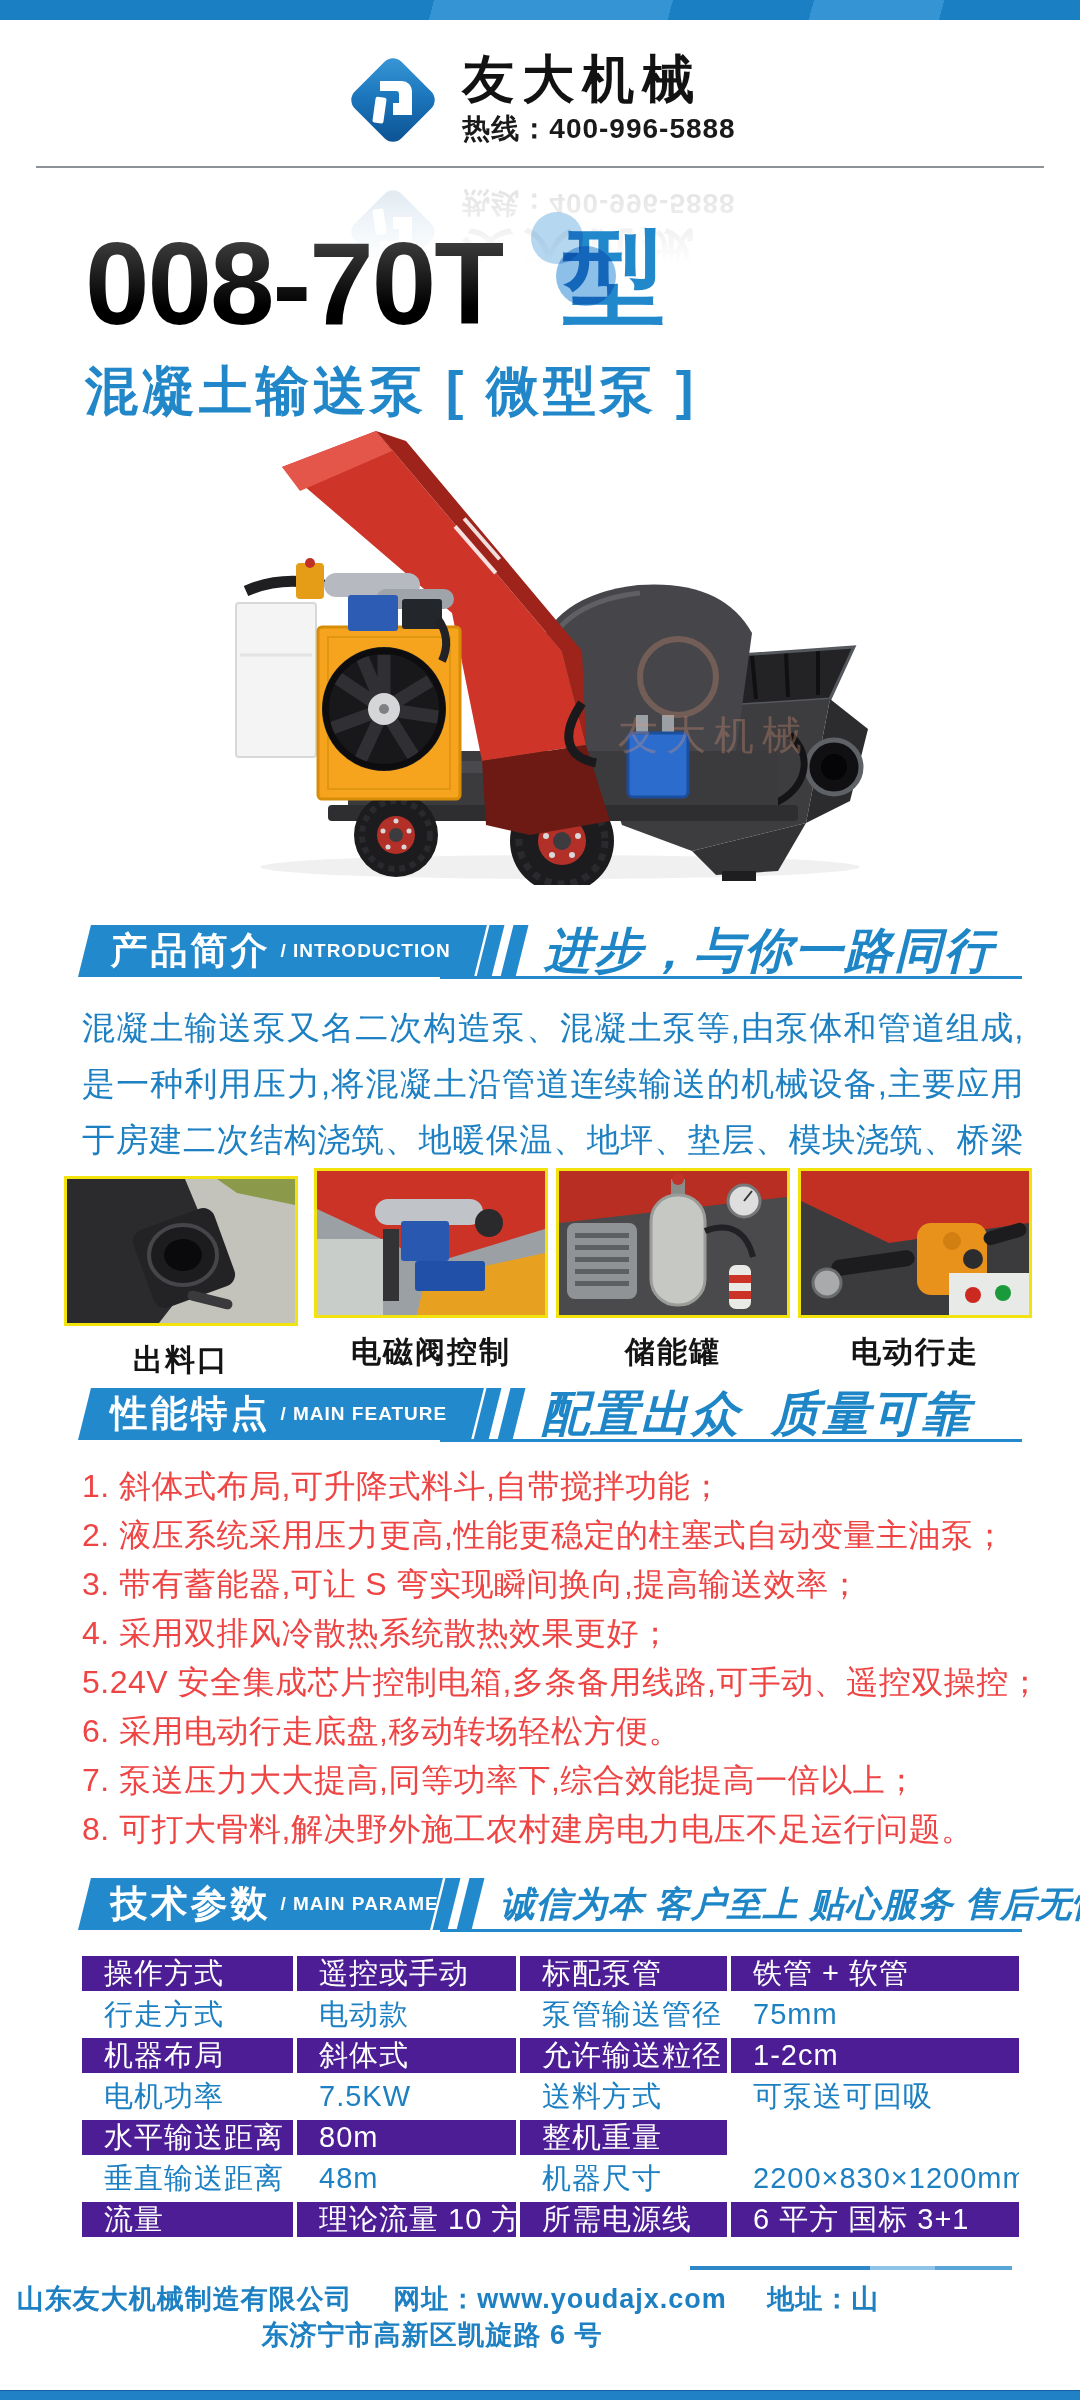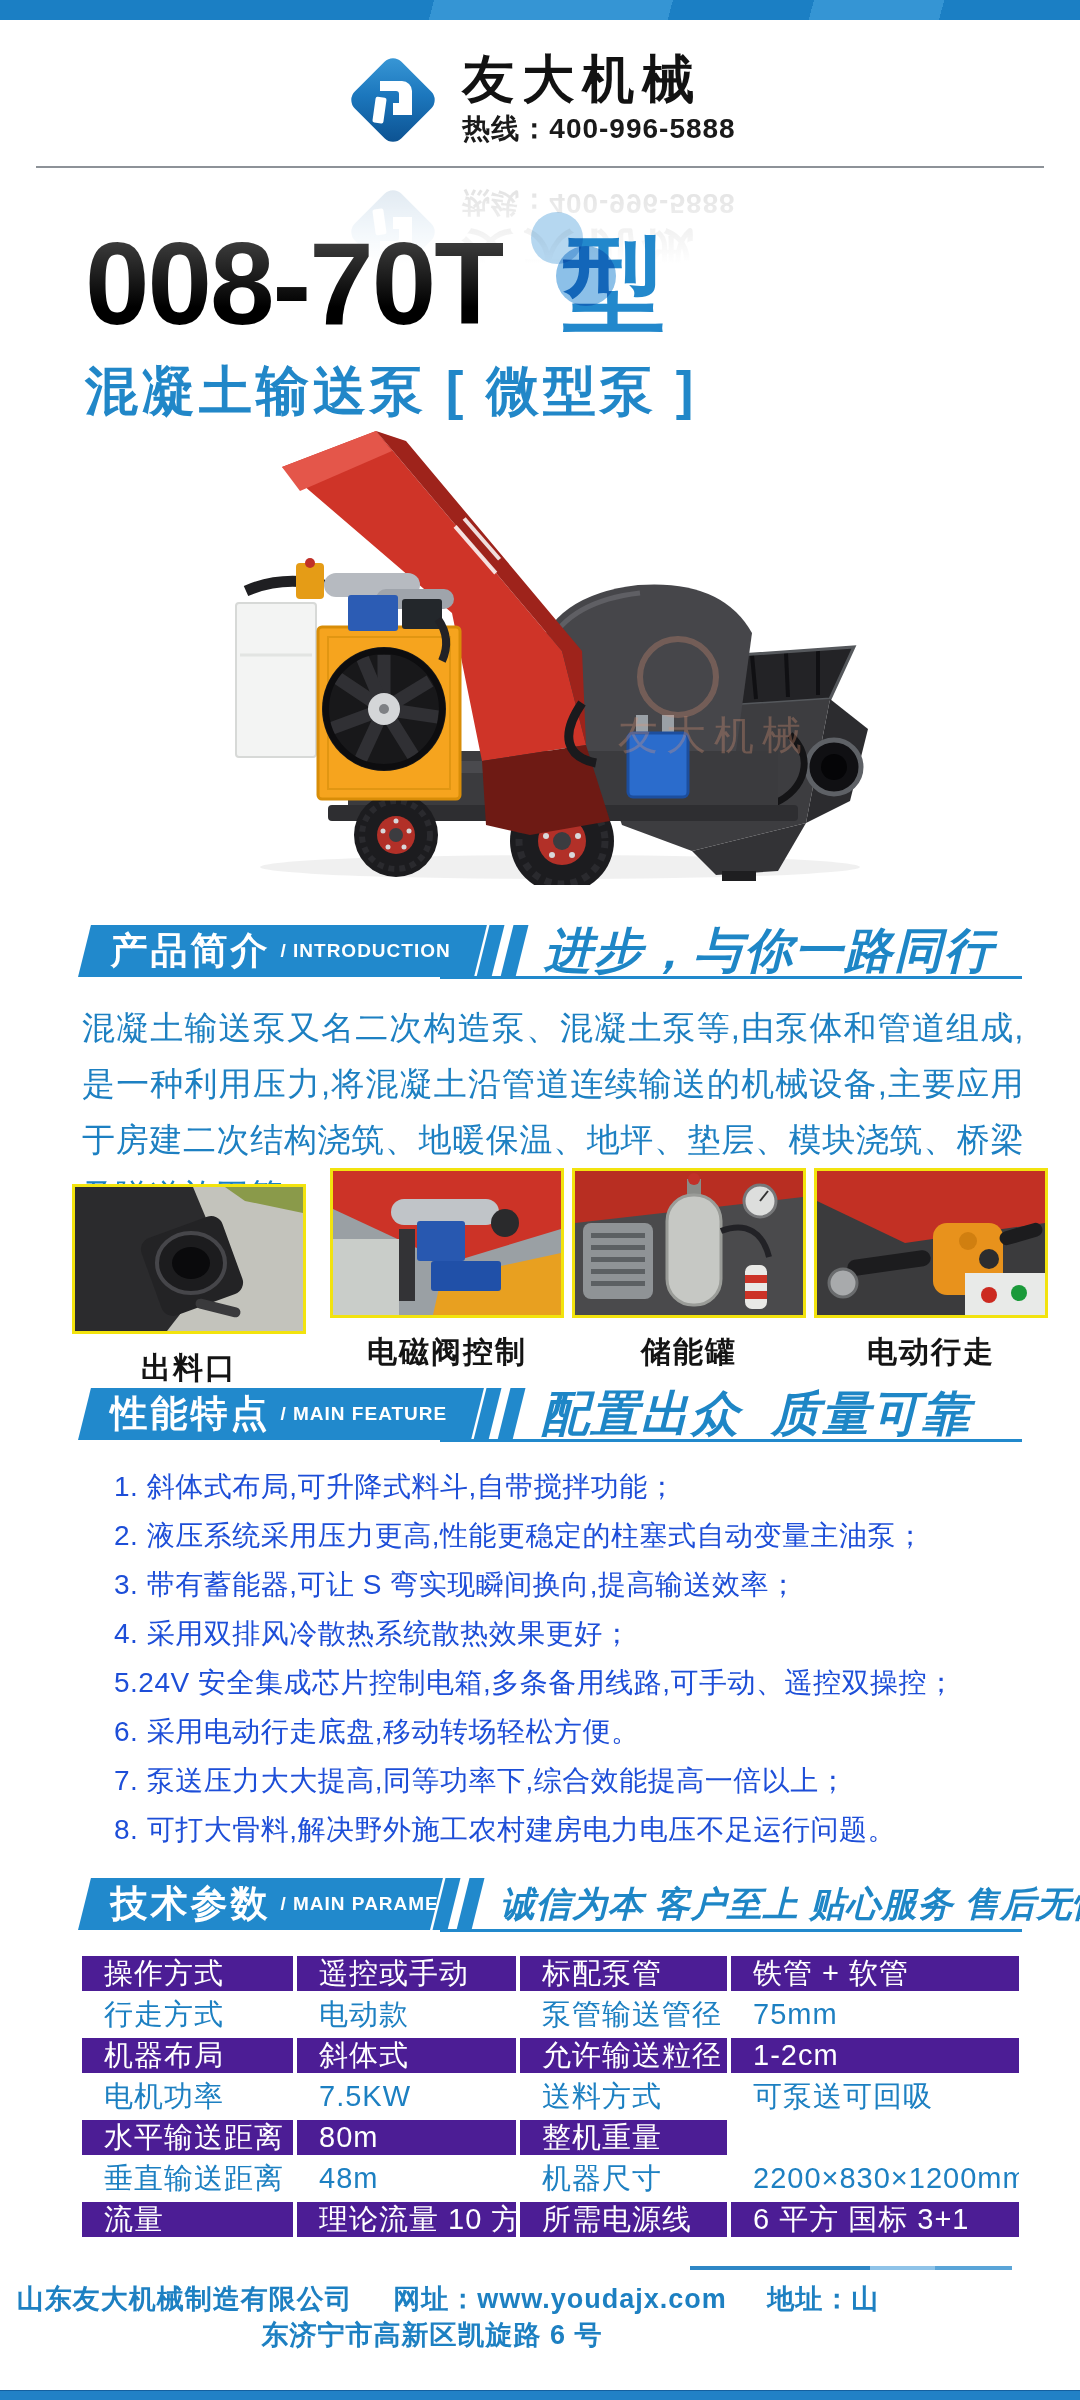--- a/index.html
+++ b/index.html
@@ -24,21 +24,21 @@
   .diamond svg{position:absolute;inset:0;transform:rotate(-45deg);}
   .brand-col{display:flex;flex-direction:column;justify-content:center;}
   .brand-name{font-size:52px;font-weight:800;color:#121212;letter-spacing:8px;line-height:1.05;}
   .brand-hotline{font-size:28px;font-weight:700;color:#1a1a1a;letter-spacing:1px;margin-top:4px;}
   .header-divider{position:absolute;top:166px;left:36px;right:36px;height:2px;background:#8d9298;}
   .header-reflect{position:absolute;top:170px;left:0;width:1080px;height:120px;overflow:hidden;pointer-events:none;}
   .header-reflect .clone{display:flex;justify-content:center;transform:scaleY(-1);opacity:.15;filter:blur(.4px);}
   .header-reflect::after{content:"";position:absolute;inset:0;background:linear-gradient(to bottom,rgba(255,255,255,0) 0%,#fff 78%);}
   
   .title-block{position:absolute;top:226px;left:85px;}
-  .model-line{display:flex;align-items:center;gap:40px;}
+  .model-line{display:flex;align-items:flex-start;gap:40px;}
   .model{
     font-size:116px;font-weight:800;letter-spacing:-2px;line-height:1;
     background:linear-gradient(#4a4a4a,#000 70%);-webkit-background-clip:text;background-clip:text;color:transparent;
   }
   .model-suffix{font-size:102px;font-weight:800;color:#2288cc;line-height:1;margin-left:20px;}
   .subtitle{font-size:53px;font-weight:800;color:#2187c8;letter-spacing:4px;margin-top:14px;}
   .deco-circle{position:absolute;border-radius:50%;mix-blend-mode:multiply;}
   .circle-1{left:531px;top:212px;width:52px;height:52px;background:#b5d7f0;}
   .circle-2{left:556px;top:246px;width:60px;height:60px;background:#8cc0e8;}
   
@@ -65,21 +65,21 @@
     position:absolute;top:1000px;left:82px;width:942px;
     font-size:33px;line-height:56px;color:#1d80c2;text-align:justify;letter-spacing:.5px;
   }
   
   .gallery{position:absolute;top:1168px;left:56px;width:968px;display:flex;gap:8px;}
   .thumb{width:234px;flex:none;}
   .thumb-img{width:228px;height:144px;border:3px solid #f2e30e;display:block;background:#888;}
   .thumb-cap{margin-top:14px;text-align:center;font-size:30px;font-weight:600;color:#141414;letter-spacing:2px;}
   
   .feature-list{position:absolute;top:1462px;left:82px;width:950px;}
-  .feature-item{font-size:28px;line-height:49px;color:#1d4ed8;letter-spacing:.5px;white-space:nowrap;margin-left:32px;}
+  .feature-item{font-size:32px;line-height:49px;color:#ef4444;letter-spacing:.5px;white-space:nowrap;}
   
   .spec-table{position:absolute;top:1953px;left:82px;width:941px;}
   .spec-row{display:grid;grid-template-columns:211px 219px 207px 288px;column-gap:4px;height:41px;}
   .spec-row .cell{display:flex;align-items:center;padding-left:22px;font-size:29px;letter-spacing:1px;overflow:hidden;white-space:nowrap;}
   .spec-row.blue .cell{background:#4c1d95;color:#fff;border-top:3px solid #fff;border-bottom:3px solid #fff;box-sizing:border-box;}
   .spec-row.white .cell{background:transparent;color:#1d80c2;}
   
   .deco-line{position:absolute;top:2266px;left:690px;width:322px;height:4px;
     background:linear-gradient(90deg,#2e87c6 0 56%,#8fc3e8 56% 76%,#5aa5d8 76%);}
   .footer{position:absolute;top:2281px;left:0;width:880px;text-align:center;color:#1d80c2;font-size:27px;font-weight:600;letter-spacing:1px;}
@@ -246,21 +246,21 @@
     </div>
     <span class="stripe"></span>
     <span class="stripe"></span>
     <div class="sec-slogan">进步，与你一路同行</div>
   </div>
   <div class="sec-rule"></div>
 </div>
 <div class="intro-body">混凝土输送泵又名二次构造泵、混凝土泵等,由泵体和管道组成,是一种利用压力,将混凝土沿管道连续输送的机械设备,主要应用于房建二次结构浇筑、地暖保温、地坪、垫层、模块浇筑、桥梁及隧道施工等。</div>
 
 <div class="gallery">
-  <figure class="thumb" style="margin:16px;">
+  <figure class="thumb" style="margin:8px;">
     <svg class="thumb-img" viewBox="0 0 228 144">
       <rect width="228" height="144" fill="#c3c3bc"></rect>
       <polygon points="150,0 228,0 228,26 170,14" fill="#8a9a4a"></polygon>
       <polygon points="0,0 118,0 148,72 92,144 0,144" fill="#2b2b2d"></polygon>
       <rect x="74" y="38" width="86" height="82" rx="12" fill="#232325" transform="rotate(-20 117 79)"></rect>
       <ellipse cx="116" cy="76" rx="34" ry="30" fill="#1c1c1e" stroke="#46464a" stroke-width="4"></ellipse>
       <ellipse cx="116" cy="76" rx="19" ry="16" fill="#0a0a0c"></ellipse>
       <rect x="120" y="116" width="46" height="10" rx="5" fill="#3a3a3c" transform="rotate(14 143 121)"></rect>
     </svg>
     <figcaption class="thumb-cap">出料口</figcaption>

